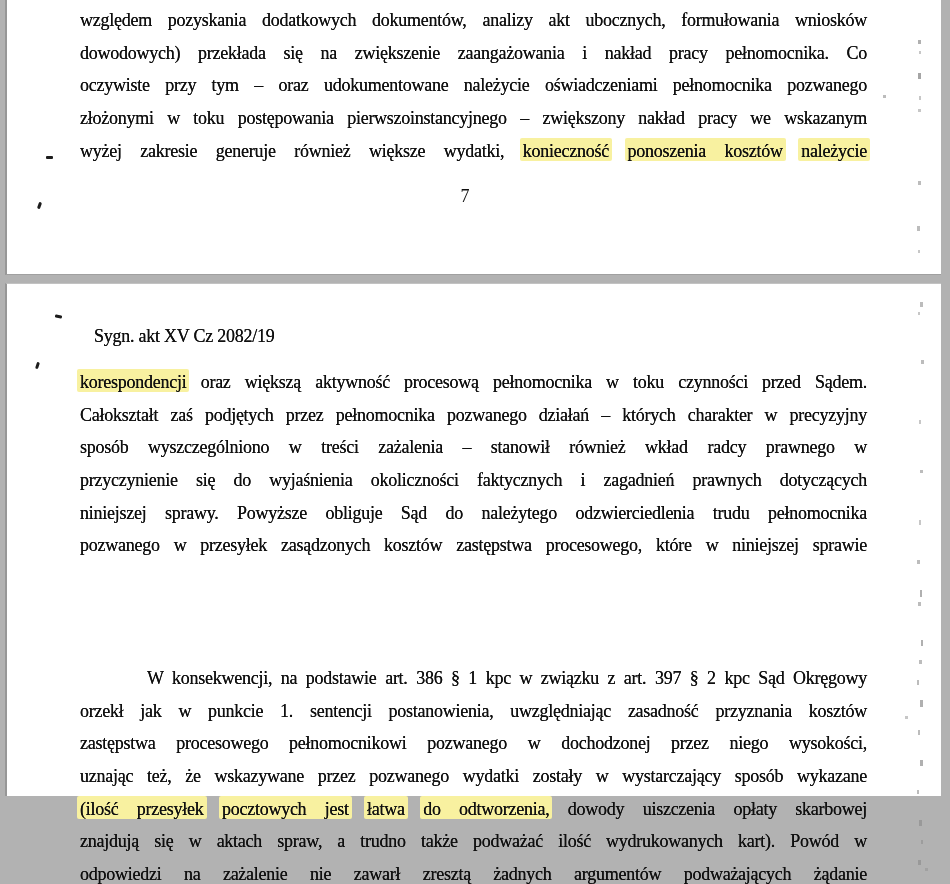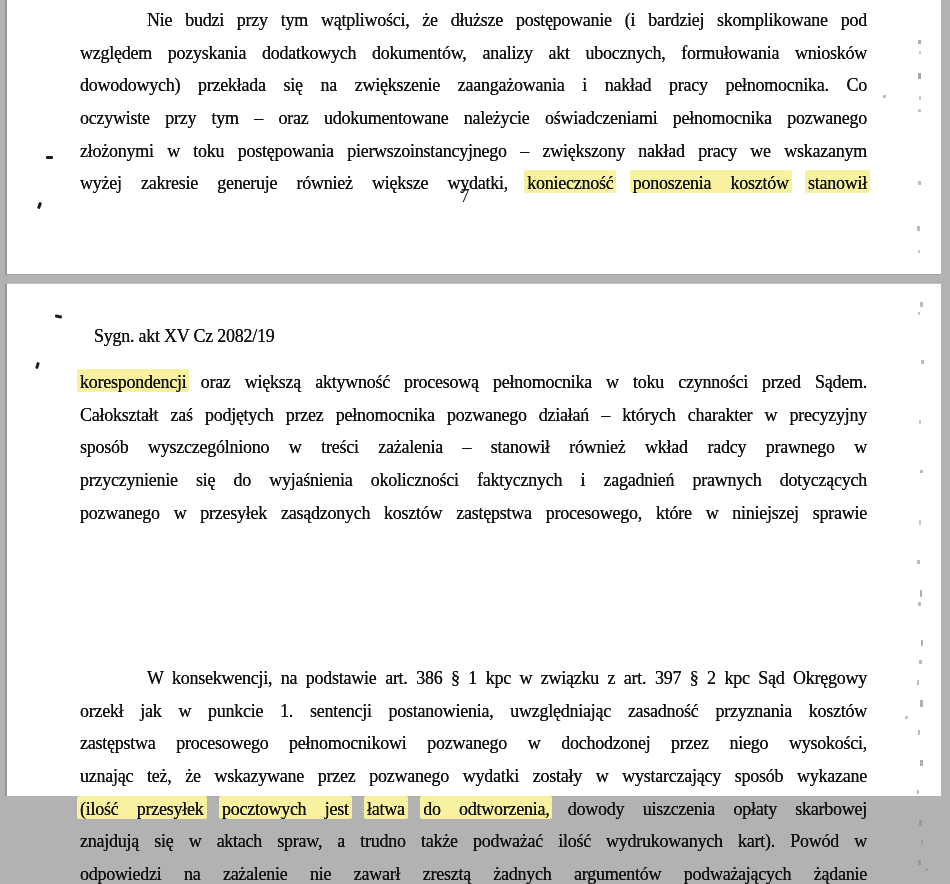--- a/index.html
+++ b/index.html
@@ -59,26 +59,25 @@
     height: 32px; line-height: 32px;
   }
   .ink { position: absolute; background: #1c1c1c; }
   .speck { position: absolute; background: #8f8f8f; }
 </style>
 </head>
 <body>
 
 <div class="page" id="page1">
   <div class="textblock" style="top:4px;">
-      <div class="line j ind"><span>Nie budzi przy tym wątpliwości, że dłuższe postępowanie (i bardziej skomplikowane pod</span></div>
       <div class="line j"><span>względem pozyskania dodatkowych dokumentów, analizy akt ubocznych, formułowania wniosków</span></div>
       <div class="line j"><span>dowodowych) przekłada się na zwiększenie zaangażowania i nakład pracy pełnomocnika. Co</span></div>
       <div class="line j"><span>oczywiste przy tym – oraz udokumentowane należycie oświadczeniami pełnomocnika pozwanego</span></div>
       <div class="line j"><span>złożonymi w toku postępowania pierwszoinstancyjnego – zwiększony nakład pracy we wskazanym</span></div>
-      <div class="line j"><span>wyżej zakresie generuje również większe wydatki, </span><span class="hl">konieczność</span><span> </span><span class="hl">ponoszenia kosztów</span><span> </span><span class="hl">stanowił</span></div>
+      <div class="line j"><span>wyżej zakresie generuje również większe wydatki, </span><span class="hl">konieczność</span><span> </span><span class="hl">ponoszenia kosztów</span><span> </span><span class="hl">należycie</span></div>
     </div>
   <div class="pagenum">7</div>
 
   <div class="ink" style="left:39px; top:156px; width:7px; height:3px; border-radius:1px;"></div>
   <div class="ink" style="left:31px; top:202px; width:3px; height:7px; transform:rotate(20deg); border-radius:2px;"></div>
 <div class="speck" style="left: 911px; top: 40px; width: 3px; height: 4px; opacity: 0.7;"></div>
     <div class="speck" style="left: 912px; top: 51px; width: 2px; height: 3px; opacity: 0.5;"></div>
     <div class="speck" style="left: 911px; top: 73px; width: 3px; height: 6px; opacity: 0.8;"></div>
     <div class="speck" style="left: 876px; top: 95px; width: 3px; height: 3px; opacity: 0.6;"></div>
     <div class="speck" style="left: 912px; top: 96px; width: 2px; height: 4px; opacity: 0.5;"></div>
@@ -88,20 +87,21 @@
     <div class="speck" style="left: 911px; top: 250px; width: 2px; height: 3px; opacity: 0.5;"></div>
   </div>
 
 <div class="page" id="page2">
   <div class="caseno">Sygn. akt XV Cz 2082/19</div>
   <div class="textblock" style="top:82px;">
       <div class="line j"><span class="hl">korespondencji</span><span> oraz większą aktywność procesową pełnomocnika w toku czynności przed Sądem.</span></div>
       <div class="line j"><span>Całokształt zaś podjętych przez pełnomocnika pozwanego działań – których charakter w precyzyjny</span></div>
       <div class="line j"><span>sposób wyszczególniono w treści zażalenia – stanowił również wkład radcy prawnego w</span></div>
       <div class="line j"><span>przyczynienie się do wyjaśnienia okoliczności faktycznych i zagadnień prawnych dotyczących</span></div>
+      <div class="line j"><span>niniejszej sprawy. Powyższe obliguje Sąd do należytego odzwierciedlenia trudu pełnomocnika</span></div>
       <div class="line j"><span>pozwanego w przesyłek zasądzonych kosztów zastępstwa procesowego, które w niniejszej sprawie</span></div>
     </div>
   <div class="textblock" style="top:378px;">
       <div class="line j ind"><span>W konsekwencji, na podstawie art. 386 § 1 kpc w związku z art. 397 § 2 kpc Sąd Okręgowy</span></div>
       <div class="line j"><span>orzekł jak w punkcie 1. sentencji postanowienia, uwzględniając zasadność przyznania kosztów</span></div>
       <div class="line j"><span>zastępstwa procesowego pełnomocnikowi pozwanego w dochodzonej przez niego wysokości,</span></div>
       <div class="line j"><span>uznając też, że wskazywane przez pozwanego wydatki zostały w wystarczający sposób wykazane</span></div>
       <div class="line j"><span class="hl">(ilość przesyłek</span><span> </span><span class="hl">pocztowych jest</span><span> </span><span class="hl">łatwa</span><span> </span><span class="hl">do odtworzenia,</span><span> dowody uiszczenia opłaty skarbowej</span></div>
       <div class="line j"><span>znajdują się w aktach spraw, a trudno także podważać ilość wydrukowanych kart). Powód w</span></div>
       <div class="line j"><span>odpowiedzi na zażalenie nie zawarł zresztą żadnych argumentów podważających żądanie</span></div>

